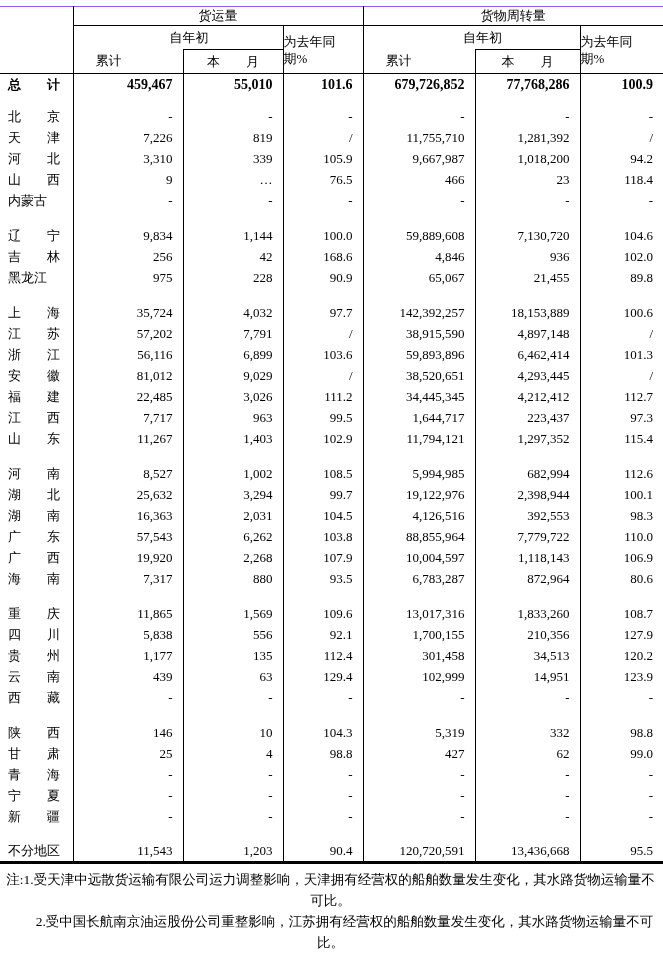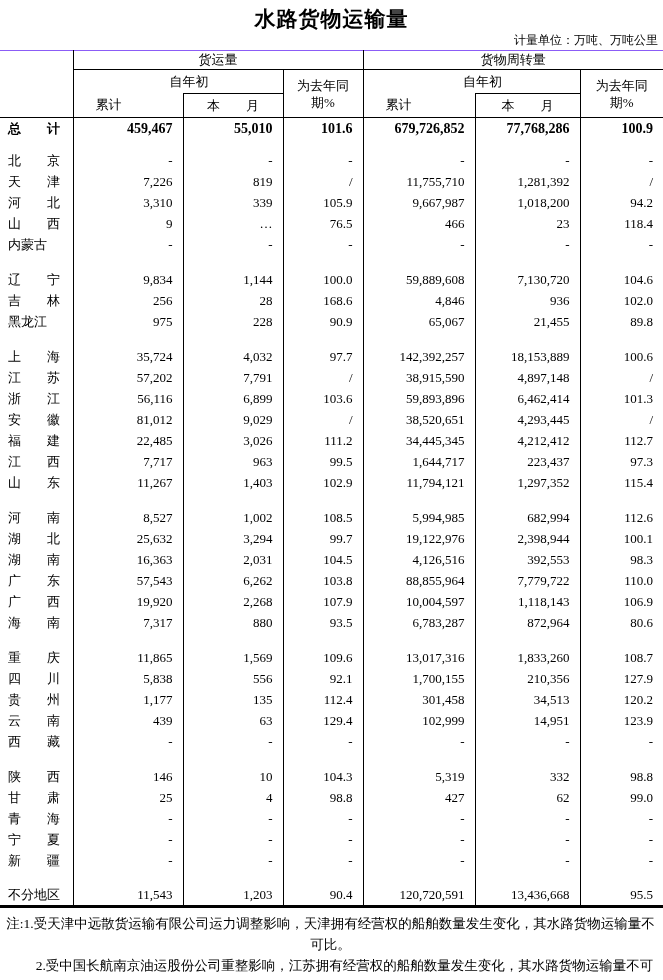--- a/index.html
+++ b/index.html
@@ -46,21 +46,21 @@
   tr.h2 th { height: 24px; }
   tr.h3 th { height: 24px; }
   th.grp  { border-bottom: 1px solid #000; text-align: center; }
   th.grp-r { border-left: 1px solid #000; }
   th.region-h { border-right: 1px solid #000; border-bottom: 1px solid #000; }
   th.since { text-align: center; padding-left: 22px; }
   th.since-r { border-left: 1px solid #000; }
   th.yoy {
     border-left: 1px solid #000;
     border-bottom: 1px solid #000;
-    text-align: center;
+    text-align: left;
     line-height: 17px;
     margin-top: 16px;
   }
   th.cum { text-align: left; padding-left: 22px; border-bottom: 1px solid #000; }
   th.cum-r { border-left: 1px solid #000; }
   th.mon {
     border-left: 1px solid #000;
     border-top: 1px solid #000;
     border-bottom: 1px solid #000;
     text-align: center;
@@ -87,22 +87,20 @@
     line-height: 21px;
     text-align: center;
   }
   .note.indent { text-indent: 28px; }
 </style>
 </head>
 <body>
 
 <div class="page">
 
-  <div class="title">水路货物运输量</div>
-  <div class="unit-note">计量单位：万吨、万吨公里</div>
 
   <table class="main">
     <colgroup>
       <col style="width:73px">
       <col style="width:110px">
       <col style="width:100px">
       <col style="width:80px">
       <col style="width:112px">
       <col style="width:105px">
       <col style="width:83px">
@@ -210,21 +208,21 @@
           <td class="num c0">9,834</td>
           <td class="num c1">1,144</td>
           <td class="num c2">100.0</td>
           <td class="num c3">59,889,608</td>
           <td class="num c4">7,130,720</td>
           <td class="num c5">104.6</td>
         </tr>
         <tr class="data-row">
           <td class="region">吉　　林</td>
           <td class="num c0">256</td>
-          <td class="num c1">28</td>
+          <td class="num c1">42</td>
           <td class="num c2">168.6</td>
           <td class="num c3">4,846</td>
           <td class="num c4">936</td>
           <td class="num c5">102.0</td>
         </tr>
         <tr class="data-row">
           <td class="region">黑龙江</td>
           <td class="num c0">975</td>
           <td class="num c1">228</td>
           <td class="num c2">90.9</td>

